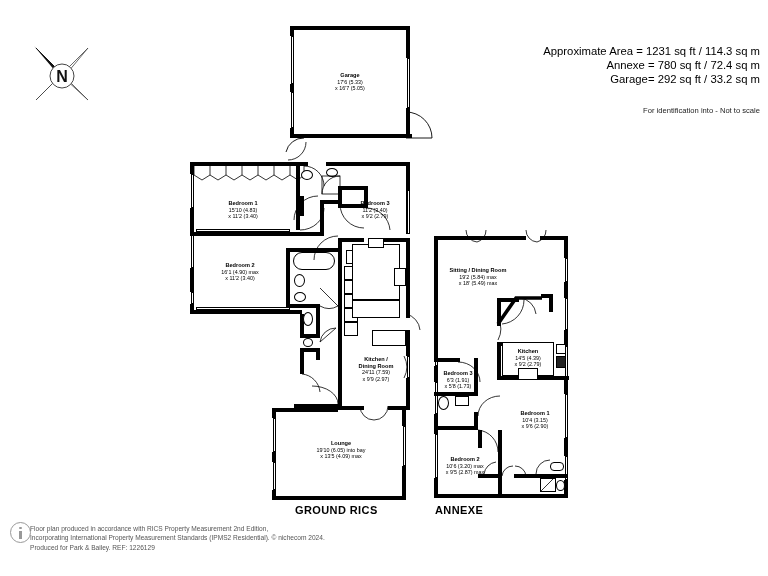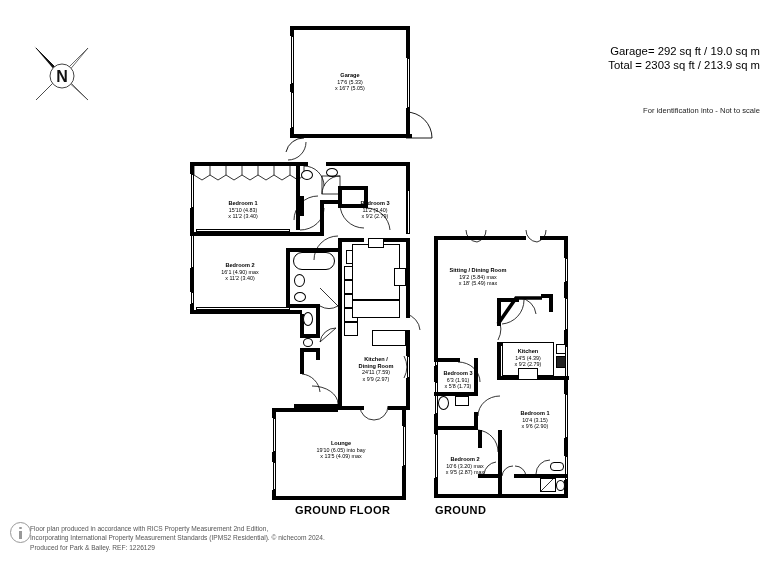--- a/index.html
+++ b/index.html
@@ -70,22 +70,23 @@
   .fitr{position:absolute;border:0.9px solid #000;box-sizing:border-box;background:#fff;border-radius:50%;}
   svg.arc{position:absolute;overflow:visible;}
 </style>
 </head>
 <body>
 
 <div class="stage">
 
 
   <div class="areas">
-    <div>Garage= 292 sq ft / 19.0 sq m</div>
-    <div>Total = 2303 sq ft / 213.9 sq m</div>
+    <div>Approximate Area = 1231 sq ft / 114.3 sq m</div>
+    <div>Annexe = 780 sq ft / 72.4 sq m</div>
+    <div>Garage= 292 sq ft / 33.2 sq m</div>
   </div>
 
   <div class="disclaimer">For identification into - Not to scale</div>
 
   <svg class="compass" viewBox="0 0 64 64">
     <polygon points="32,32 58,6 38,30" fill="#fff" stroke="#444" stroke-width="0.8"></polygon>
     <polygon points="32,32 58,58 34,36" fill="#fff" stroke="#444" stroke-width="0.8"></polygon>
     <polygon points="32,32 6,58 28,36" fill="#fff" stroke="#444" stroke-width="0.8"></polygon>
     <polygon points="32,32 6,6 28,28" fill="#111" stroke="#111" stroke-width="0.8"></polygon>
     <polygon points="32,32 4,4 26,30" fill="#111"></polygon>
@@ -296,21 +297,21 @@
       <div class="dm">24'11 (7.59)</div>
       <div class="dm">x 9'9 (2.97)</div>
     </div>
 
     <div class="room" style="left:341px;top:440px;">
       <div class="nm">Lounge</div>
       <div class="dm">19'10 (6.05) into bay</div>
       <div class="dm">x 13'5 (4.09) max</div>
     </div>
 
-    <div class="floorlabel" style="left:295px;top:504px;">GROUND FLOOR</div>
+    <div class="floorlabel" style="left:295px;top:504px;">GROUND RICS</div>
   </div>
 
   <div>
 
     <div class="wall" style="left:434px;top:236px;width:92px;height:4px;"></div>
     <div class="wall" style="left:540px;top:236px;width:28px;height:4px;"></div>
 
     <div class="wall" style="left:434px;top:236px;width:4px;height:122px;"></div>
     <div class="wall" style="left:434px;top:366px;width:4px;height:16px;"></div>
     <div class="wall" style="left:434px;top:414px;width:4px;height:20px;"></div>
@@ -429,21 +430,21 @@
       <div class="dm">10'4 (3.15)</div>
       <div class="dm">x 9'6 (2.90)</div>
     </div>
 
     <div class="room" style="left:465px;top:456px;">
       <div class="nm">Bedroom 2</div>
       <div class="dm">10'6 (3.20) max</div>
       <div class="dm">x 9'5 (2.87) max</div>
     </div>
 
-    <div class="floorlabel" style="left:435px;top:504px;">GROUND</div>
+    <div class="floorlabel" style="left:435px;top:504px;">ANNEXE</div>
   </div>
 
   <div class="footer-icon"></div>
   <div class="footer">
     <div>Floor plan produced in accordance with RICS Property Measurement 2nd Edition,</div>
     <div>Incorporating International Property Measurement Standards (IPMS2 Residential).   © nichecom 2024.</div>
     <div>Produced for Park &amp; Bailey.   REF:  1226129</div>
   </div>
 
 </div>

